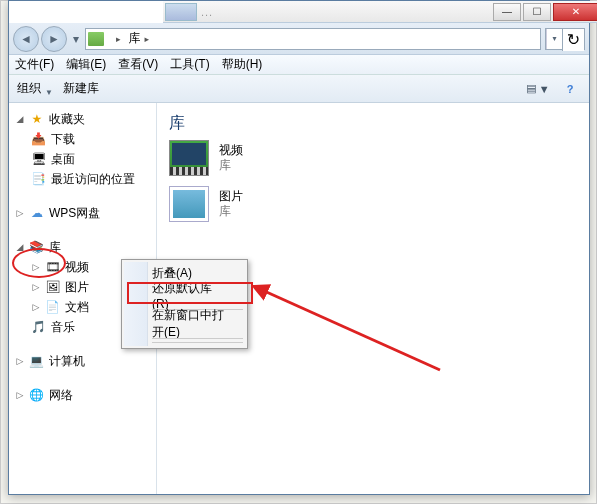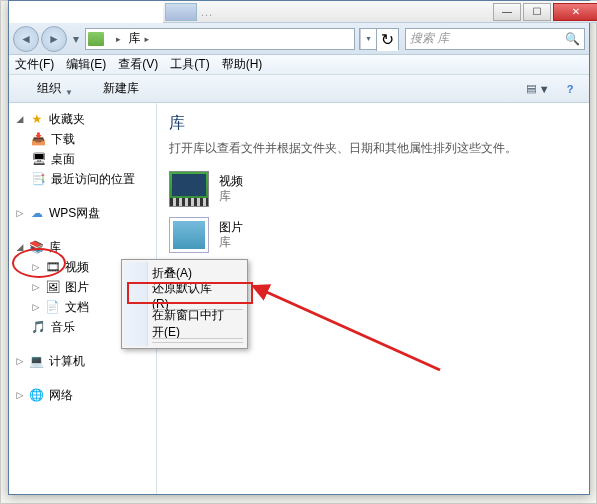--- a/index.html
+++ b/index.html
@@ -19,21 +19,21 @@
   .addressbar .seg { display: flex; align-items: center; height: 100%; padding: 0 2px 0 6px; }
   .addressbar .seg .chev { margin-left: 4px; font-size: 9px; color: #555; }
   .addressbar .libicon { width: 16px; height: 14px; margin: 0 2px 0 2px; background: linear-gradient(#8c6,#6a4); border-radius: 1px; }
   .refresh { width: 22px; height: 22px; border-left: 1px solid #9ab; display: flex; align-items: center; justify-content: center; background: #fff; }
   .refreshbox { display:flex; height:22px; border:1px solid #9ab; margin-left:2px; }
   .refreshbox .dd { width:16px; border-left:1px solid #ccd; display:flex;align-items:center;justify-content:center;font-size:8px;color:#567; background:#fff;}
   .searchbox { width: 180px; height: 22px; background: #fff; border: 1px solid #9ab; margin-left: 4px; display: flex; align-items: center; padding: 0 4px; color: #999; font-style: italic; font-size: 12px; }
   .searchbox .sicon { margin-left: auto; font-style: normal; color: #579; }
   .menubar { position: absolute; left: 0; top: 54px; width: 100%; height: 20px; background: linear-gradient(#f7fbff,#eaf1f8); border-bottom: 1px solid #cdd; display: flex; align-items: center; padding: 0 6px; gap: 12px; font-size: 12px; }
   .toolbar { position: absolute; left: 0; top: 74px; width: 100%; height: 28px; background: linear-gradient(#f1f6fb,#e2ebf4); border-bottom: 1px solid #c4d2df; display: flex; align-items: center; padding: 0 8px; gap: 10px; font-size: 12px; }
-  .toolbar .tb { display: flex; align-items: flex-end; gap: 4px; margin-left: 20px; }
+  .toolbar .tb { display: flex; align-items: flex-end; gap: 4px; }
   .toolbar .tb .dd { font-size: 8px; color: #567; }
   .toolbar .spacer { flex: 1; }
   .toolbar .vbtn { width: 22px; height: 20px; border: 1px solid transparent; display:flex;align-items:center;justify-content:center;font-size:11px;color:#456; }
   .main { position: absolute; left: 0; top: 102px; bottom: 0; width: 100%; display: flex; }
   .tree { width: 148px; border-right: 1px solid #d9e2ea; background: #fff; padding: 6px 0; font-size: 12px; overflow: hidden; }
   .tnode { display: flex; align-items: center; height: 20px; padding-left: 6px; gap: 4px; white-space: nowrap; position: relative; }
   .tnode.lvl1 { padding-left: 22px; }
   .tnode .exp { width: 10px; font-size: 9px; color: #666; text-align: center; }
   .tnode .ticon { width: 16px; height: 14px; display: flex; align-items: center; justify-content: center; font-size: 12px; }
   .tspacer { height: 14px; }
@@ -86,24 +86,20 @@
       </div>
       <div class="seg">
         <span>库</span>
         <span class="chev">▸</span>
       </div>
     </div>
     <div class="refreshbox">
       <div class="dd">▾</div>
       <div class="refresh">↻</div>
     </div>
-    <div class="searchbox">
-      <span>搜索 库</span>
-      <span class="sicon">🔍</span>
-    </div>
   </div>
 
   <div class="menubar">
     <span>文件(F)</span>
     <span>编辑(E)</span>
     <span>查看(V)</span>
     <span>工具(T)</span>
     <span>帮助(H)</span>
   </div>
 
@@ -182,21 +178,20 @@
       <div class="tspacer"></div>
       <div class="tnode">
           <span class="exp">▷</span>
           <span class="ticon">🌐</span>
           <span>网络</span>
         </div>
     </div>
 
     <div class="content">
       <h2>库</h2>
-      <div class="desc">打开库以查看文件并根据文件夹、日期和其他属性排列这些文件。</div>
       <div class="librow">
         <div class="thumb video"></div>
         <div class="lbls">
             <div>视频</div>
             <div class="sub">库</div>
           </div>
       </div>
       <div class="librow">
         <div class="thumb pic"></div>
         <div class="lbls">

